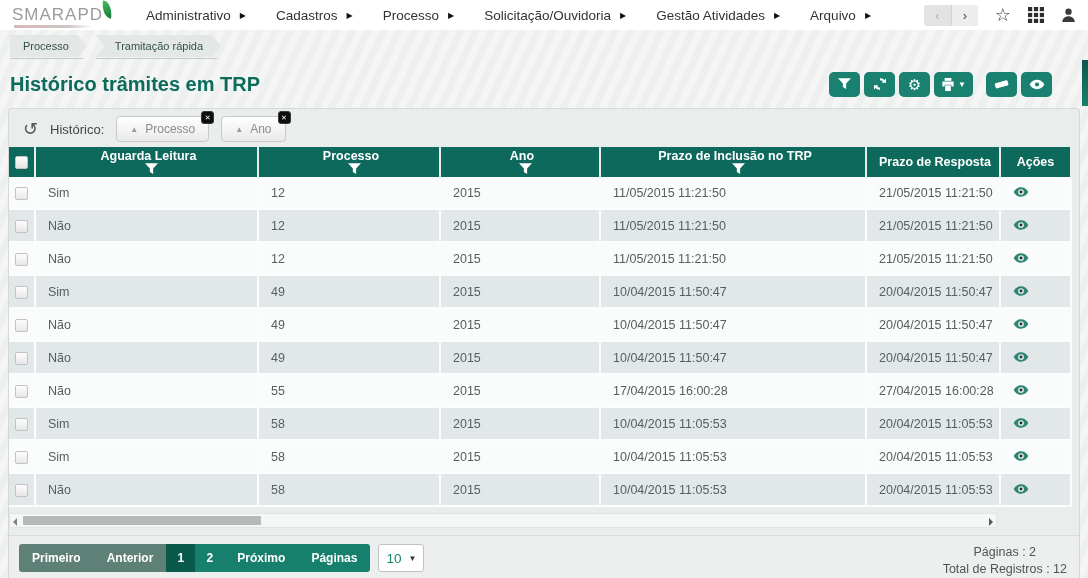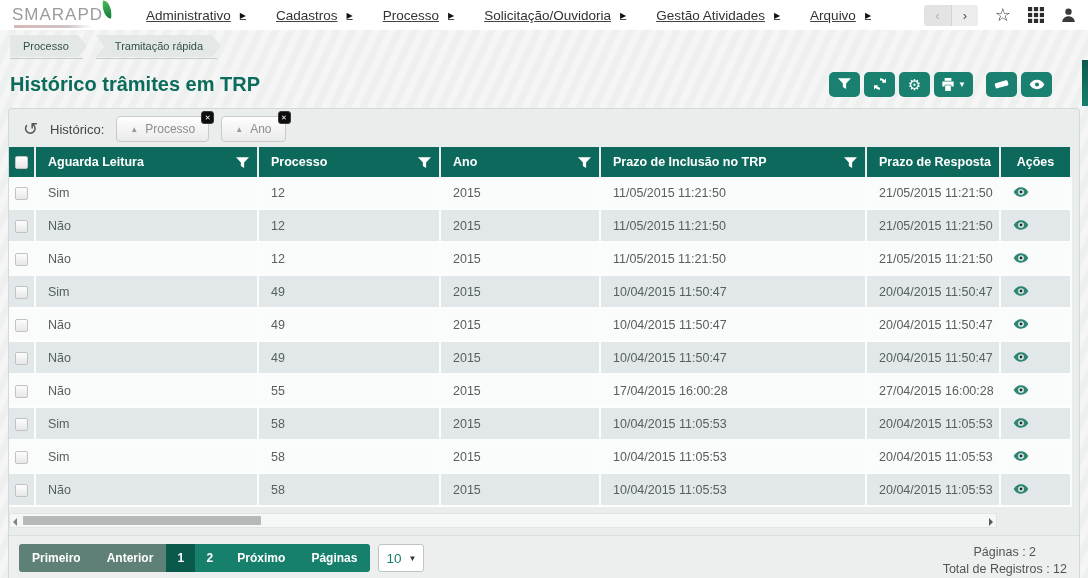--- a/index.html
+++ b/index.html
@@ -11,21 +11,21 @@
   }
   
   .topbar { height:30px; background:#ffffff; display:flex; align-items:center; padding:0 12px; }
   .logo { display:flex; align-items:flex-start; margin-right:34px; position:relative; }
   .logo-text { font-size:17px; letter-spacing:1px; color:#9b9b9b; font-weight:400; line-height:20px; }
   .leaf { width:10px; height:17px; margin-left:-1px; margin-top:-4px;
           background:linear-gradient(160deg,#4cbb57,#0e7a3c);
           border-radius:0 95% 0 95%; transform:rotate(6deg); }
   .tagline { position:absolute; left:2px; top:20px; width:78px; height:3px;
              background:linear-gradient(90deg,#c59a96,#b9aeae 70%, transparent); opacity:.7; }
-  .menu { display:flex; align-items:center;text-decoration:underline; }
+  .menu { display:flex; align-items:center; }
   .menu-item { display:flex; align-items:center; margin-right:30px; cursor:pointer; }
   .menu-label { font-size:13.5px; color:#333; }
   .menu-arrow { font-size:8px; color:#111; margin-left:9px; padding-top:1px; }
   .top-actions { margin-left:auto; display:flex; align-items:center; gap:17px; }
   .histnav { display:flex; background:#e3e3e3; border-radius:3px; overflow:hidden; }
   .histbtn { width:27px; height:21px; display:flex; align-items:center; justify-content:center;
              font-size:13px; }
   .histbtn.back { color:#b3b3b3; }
   .histbtn.fwd { color:#4a4a4a; background:#ededed; border-left:1px solid #d2d2d2; }
   .star-ico { font-size:18px; color:#2e2e2e; line-height:1; }
@@ -66,21 +66,21 @@
           color:#8d8d8d; font-size:12px; cursor:pointer; }
   .chip-asc { font-size:8px; color:#9a9a9a; }
   .chip-close { position:absolute; top:-6px; right:-6px; width:13px; height:13px; background:#0d0d0d;
                 border:1px solid #3a3a3a; border-radius:3px; color:#fff; font-size:7px;
                 display:flex; align-items:center; justify-content:center; cursor:pointer; }
   
   .tablewrap { padding:0; }
   table { border-collapse:separate; border-spacing:0; table-layout:fixed; width:1063px; }
   thead th { background:#0e695d; color:#fff; font-size:12.5px; font-weight:bold; height:30px;
              padding:0 8px 0 12px; text-align:left; border-right:2px solid #e9edec; vertical-align:middle; }
-  thead th .th-flex { display:flex; align-items:flex-end; justify-content:space-between; }
+  thead th .th-flex { display:flex; align-items:center; justify-content:space-between;flex-direction:column; }
   thead th.c-check { width:27px; padding:0; text-align:center; }
   thead th.c-acoes { text-align:center; padding:0 4px;margin-top:33px; }
   tbody td { height:33px; font-size:12.5px; color:#57605e; padding:0 8px 0 12px;
              border-right:2px solid #fbfcfc; border-bottom:2px solid #fcfdfd;
              white-space:nowrap; overflow:hidden; vertical-align:middle; }
   tbody tr:nth-child(odd)  td { background:#fafbfb; }
   tbody tr:nth-child(even) td { background:#e2e8ea; }
   tbody td.c-check { padding:0; text-align:center; }
   .cb { display:inline-block; width:13px; height:13px; border:1px solid #c2c2c2; border-radius:2px;
         background:linear-gradient(#fdfdfd,#e7e7e7); cursor:pointer; vertical-align:middle; }

